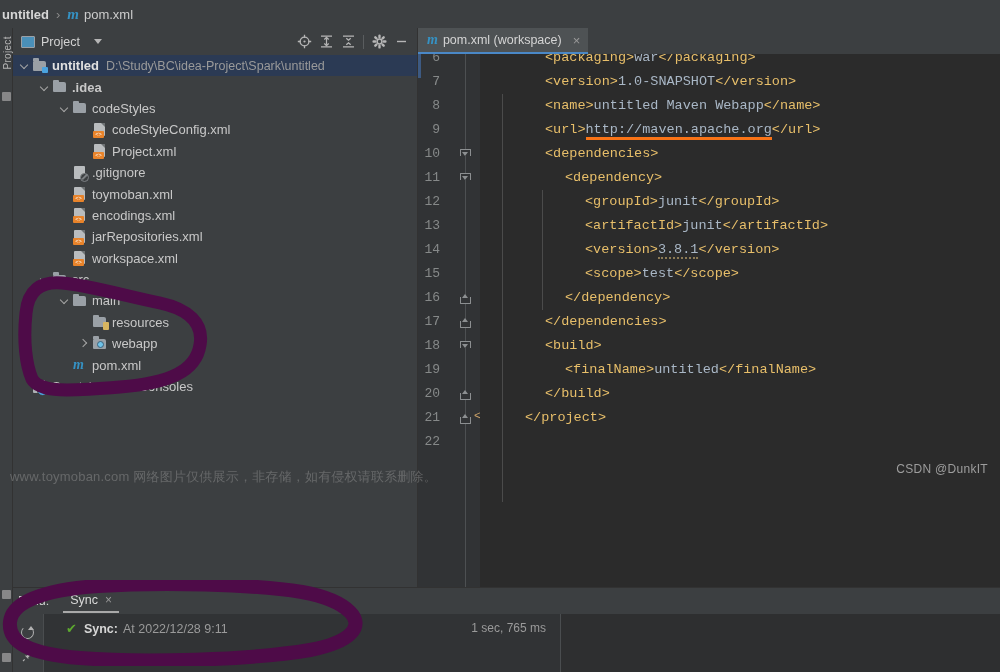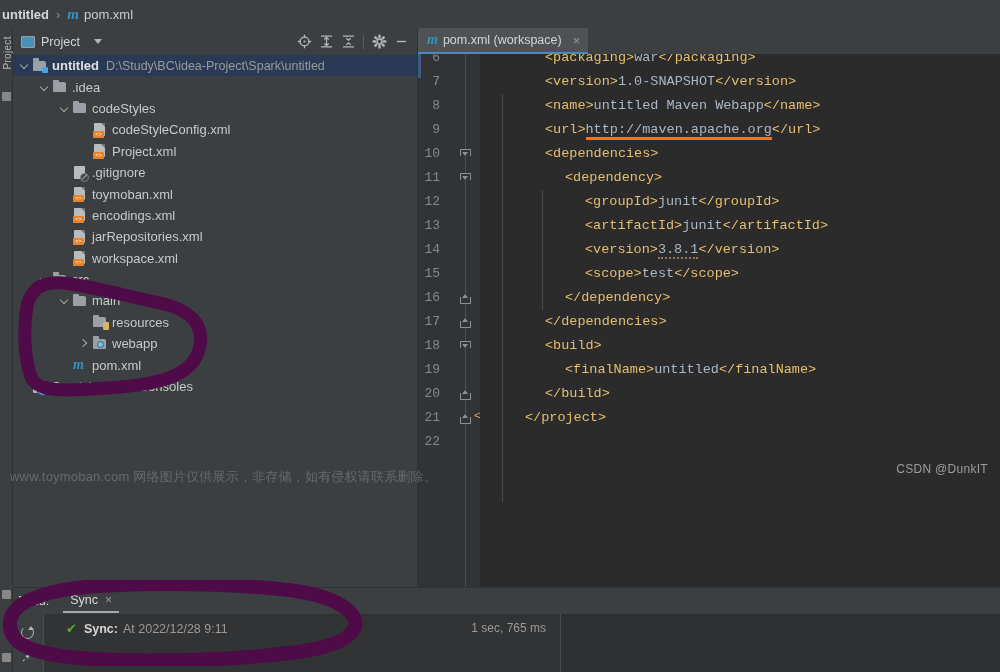--- a/index.html
+++ b/index.html
@@ -328,21 +328,21 @@
     <div class="tree" id="tree">
         <div class="row selected" style="padding-left: 6px;">
           <span class="arrow dn"></span>
           <span class="ico">
             <span class="fold"></span>
             <span class="badge-sq"></span>
           </span>
           <span class="lbl bold">untitled</span>
           <span class="path">D:\Study\BC\idea-Project\Spark\untitled</span>
         </div>
-        <div class="row" style="padding-left: 26px;">
+        <div class="row" style="padding-left: 26px; font-weight: bold;">
           <span class="arrow dn"></span>
           <span class="ico">
             <span class="fold"></span>
           </span>
           <span class="lbl">.idea</span>
         </div>
         <div class="row" style="padding-left: 46px;">
           <span class="arrow dn"></span>
           <span class="ico">
             <span class="fold"></span>

